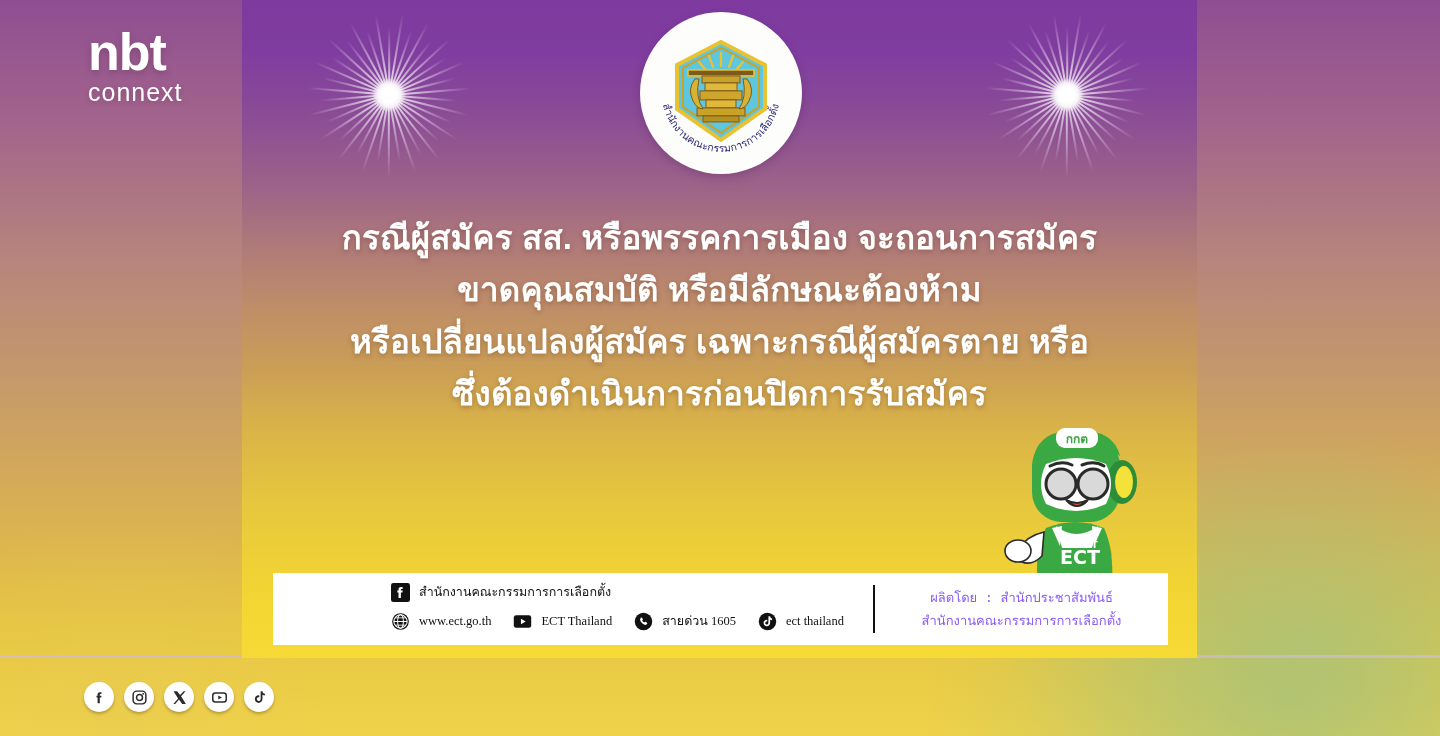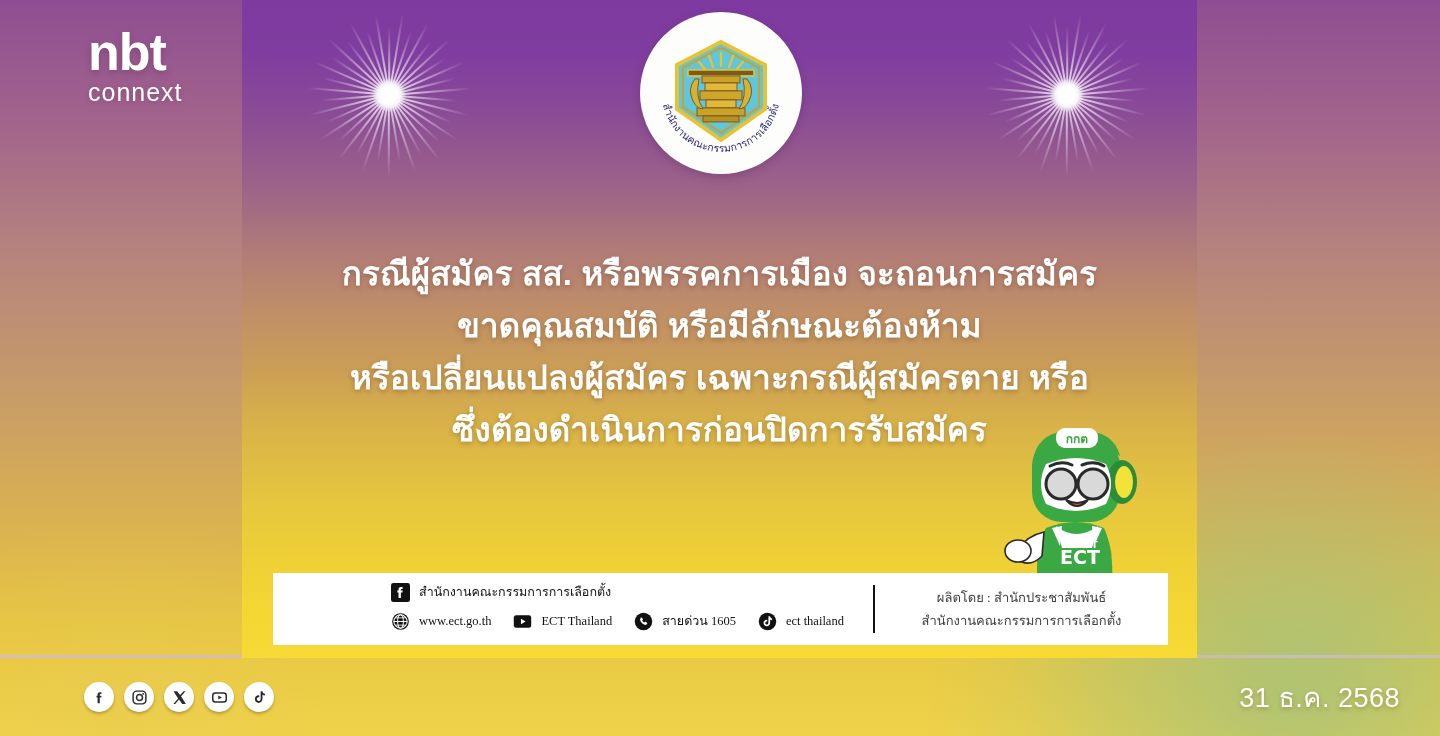--- a/index.html
+++ b/index.html
@@ -96,21 +96,20 @@
   }
 
   
   #headline{
     position:absolute; left:0; right:0; top:212px;
     text-align:center; color:#ffffff;
     font-size:33px; line-height:52px; font-weight:bold;
     letter-spacing:.2px;
     text-shadow:0 2px 5px rgba(90,50,20,.35);
     padding:0 40px;
-    margin-top:36px;
   }
   #headline .ln{ display:block; white-space:nowrap; }
 
   
   #mascot{ position:absolute; left:752px; top:412px; width:166px; height:172px; }
 
   
   #info-strip{
     position:absolute; left:31px; top:573px; width:895px; height:72px;
     background:#ffffff; display:flex; align-items:stretch;
@@ -128,22 +127,22 @@
     font-size:12.5px; color:#111; white-space:nowrap;
   }
   #info-divider{
     width:2px; background:#111; margin:12px 0 12px 0; flex:0 0 2px;
   }
   #info-right{
     flex:1; display:flex; flex-direction:column; align-items:center;
     justify-content:center; gap:2px;
   }
   .info-right-line{
-    font-family:Liberation Serif, serif;
-    font-size:13px; color:#404040; white-space:nowrap;
+    font-family:Liberation Mono, monospace;
+    font-size:13px; color:#8b5cf6; white-space:nowrap;
   }
 
   
   #nbt-logo{ position:absolute; left:88px; top:26px; width:150px; height:90px; }
   #nbt-logo .nbt{
     font-size:52px; font-weight:bold; color:#ffffff; letter-spacing:-1px;
     line-height:52px; text-shadow:0 3px 6px rgba(90,50,70,.35);
   }
   #nbt-logo .connext{
     font-size:25px; color:#ffffff; letter-spacing:1px; line-height:28px;
@@ -425,14 +424,13 @@
           <polygon points="10.2,9.3 15.4,12 10.2,14.7"></polygon>
         </svg>
       </span>
       <span class="soc">
         <svg viewBox="0 0 24 24">
             <path d="M13.6 3h2.6c.3 2 1.4 3.3 3.4 3.6v2.7c-1.2 0-2.4-.4-3.4-1.1v6c0 3-2.4 5.4-5.4 5.4S5.4 17.2 5.4 14.2s2.4-5.4 5.4-5.4c.3 0 .6 0 .9.1v2.8c-.3-.1-.6-.2-.9-.2-1.5 0-2.6 1.2-2.6 2.7s1.2 2.7 2.6 2.7 2.8-1.1 2.8-2.6z"></path>
           </svg>
       </span>
     </div>
   </div>
-  <div id="date-text">31 ธ.ค. 2568</div>
 </div>
 
 </body></html>

